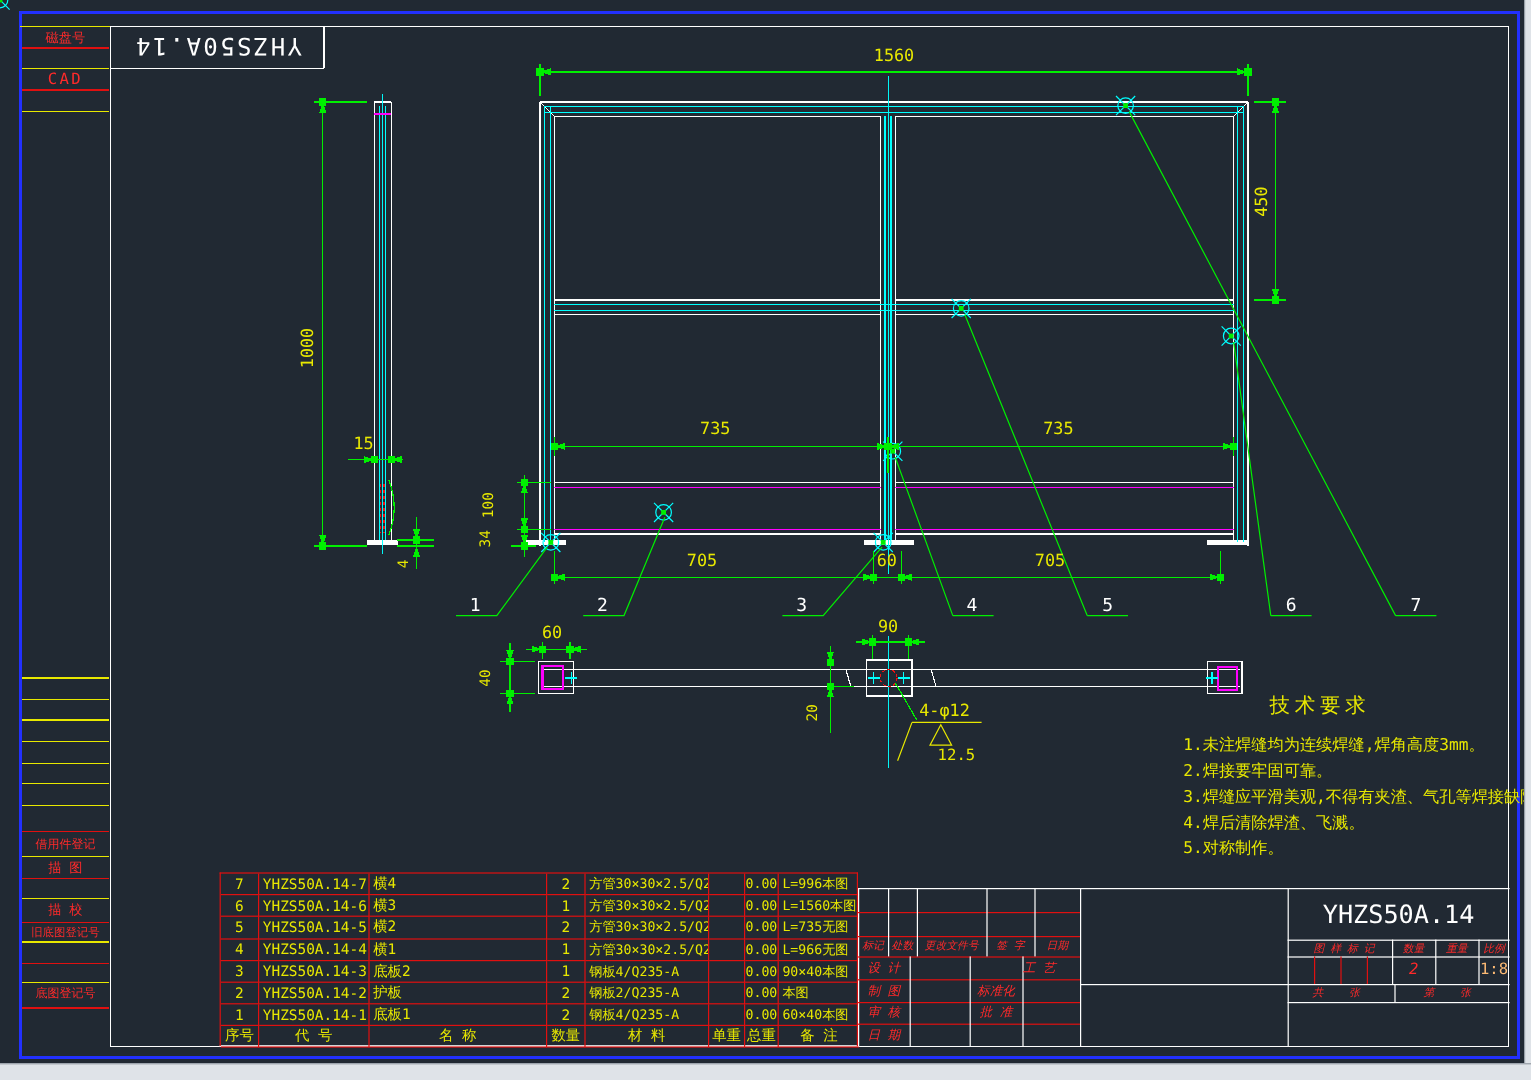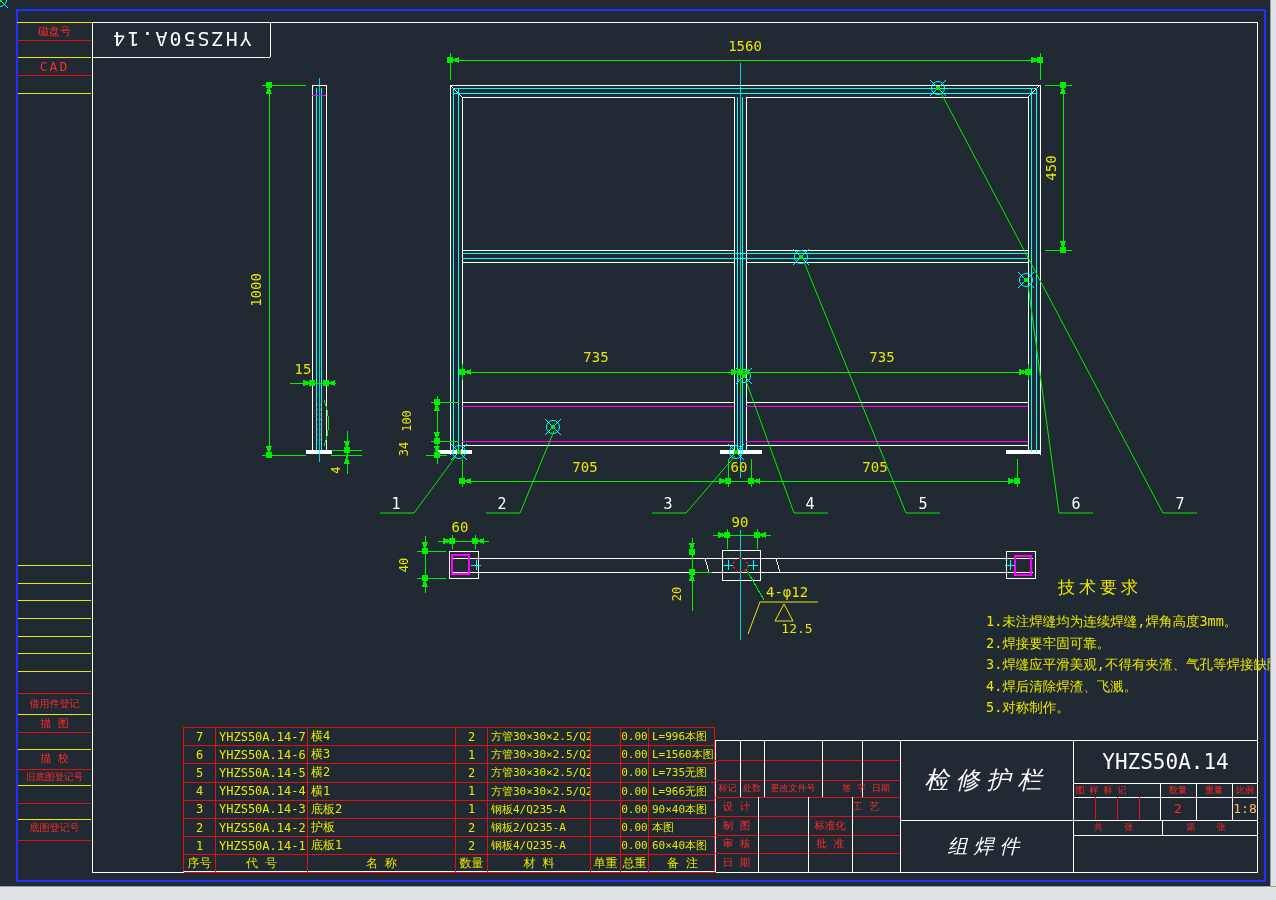--- a/index.html
+++ b/index.html
@@ -31,21 +31,21 @@
           border-bottom:1px solid #fff;box-sizing:border-box;}
   .ptable .c{border-right:1px solid #e01010;border-bottom:1px solid #e01010;color:#e8e800;font-size:12px;
              display:flex;align-items:center;overflow:hidden;white-space:nowrap;box-sizing:border-box;}
   .ptable .c:nth-child(8n){border-right:none;}
   .ptable .c.lt{justify-content:flex-start;padding-left:3px;}
   .ptable .c.ct{justify-content:center;}
   .ptable .c.sm{font-size:11px;}
   
   .tblock{left:715px;top:740px;width:543px;height:132px;}
   .tblock .lab{position:absolute;display:flex;align-items:center;justify-content:center;
-               color:#ff2a2a;white-space:nowrap;}
+               color:#ff2a2a;white-space:nowrap;font-style:italic;}
   .edge-b{left:0;top:886px;width:1276px;height:14px;background:#dfe3e8;border-top:1px solid #98a0a8;}
   .edge-r{left:1270px;top:0;width:6px;height:886px;background:#dfe3e8;border-left:1px solid #98a0a8;}
   .side-lab{position:absolute;left:19px;width:71px;display:flex;align-items:center;justify-content:center;
             color:#ff2a2a;white-space:nowrap;}
 </style>
 </head>
 <body>
 
 <div class="screen">
 
@@ -316,36 +316,34 @@
     <div class="vl wht" style="left:481px;top:43px;height:37px;"></div>
     <div class="vl wht" style="left:517px;top:43px;height:37px;"></div>
     <div class="vl red" style="left:380px;top:57px;height:23px;"></div>
     <div class="vl red" style="left:402px;top:57px;height:23px;"></div>
     <div class="vl red" style="left:424px;top:57px;height:23px;"></div>
     <div class="vl wht" style="left:447px;top:80px;height:15px;"></div>
 
     <div class="lab" style="left:0;top:40px;width:25px;height:17px;font-size:9px;">标记</div>
     <div class="lab" style="left:25px;top:40px;width:24px;height:17px;font-size:9px;">处数</div>
     <div class="lab" style="left:49px;top:40px;width:58px;height:17px;font-size:9px;">更改文件号</div>
-    <div class="lab" style="left:107px;top:40px;width:40px;height:17px;font-size:9px;padding-left:12px;">签  字</div>
+    <div class="lab" style="left:107px;top:40px;width:40px;height:17px;font-size:9px;">签  字</div>
     <div class="lab" style="left:147px;top:40px;width:38px;height:17px;font-size:9px;">日期</div>
 
     <div class="lab" style="left:0;top:57px;width:43px;height:19px;font-size:10.5px;">设 计</div>
     <div class="lab" style="left:0;top:76px;width:43px;height:19px;font-size:10.5px;">制 图</div>
     <div class="lab" style="left:0;top:95px;width:43px;height:18px;font-size:10.5px;">审 核</div>
     <div class="lab" style="left:0;top:113px;width:43px;height:19px;font-size:10.5px;">日 期</div>
     <div class="lab" style="left:93px;top:57px;width:44px;height:19px;font-size:10.5px;margin-left:36px;">工 艺</div>
     <div class="lab" style="left:93px;top:76px;width:44px;height:19px;font-size:10.5px;">标准化</div>
     <div class="lab" style="left:93px;top:95px;width:44px;height:18px;font-size:10.5px;">批 准</div>
 
-    <div class="cell wtx abs" style="left:185px;top:0;width:173px;height:80px;font-size:24px;letter-spacing:7px;font-style:italic;">检修护栏</div>
-    <div class="cell wtx abs" style="left:185px;top:80px;width:173px;height:52px;font-size:20px;letter-spacing:6px;font-style:italic;">组焊件</div>
     <div class="cell wtx abs" style="left:358px;top:0;width:185px;height:43px;font-size:21px;">YHZS50A.14</div>
 
-    <div class="lab" style="left:345px;top:43px;width:87px;height:14px;font-size:9px;letter-spacing:5px;">图样标记</div>
+    <div class="lab" style="left:364px;top:43px;width:87px;height:14px;font-size:9px;letter-spacing:5px;">图样标记</div>
     <div class="lab" style="left:445px;top:43px;width:36px;height:14px;font-size:9px;">数量</div>
     <div class="lab" style="left:481px;top:43px;width:36px;height:14px;font-size:9px;">重量</div>
     <div class="lab" style="left:517px;top:43px;width:26px;height:14px;font-size:9px;">比例</div>
     <div class="lab" style="left:445px;top:57px;width:36px;height:23px;font-size:13px;">2</div>
     <div class="lab" style="left:481px;top:57px;width:36px;height:23px;font-size:13px;"></div>
     <div class="cell ytx abs" style="left:517px;top:57px;width:26px;height:23px;font-size:13px;">1:8</div>
     <div class="lab" style="left:358px;top:80px;width:89px;height:15px;font-size:9px;letter-spacing:8px;">共  张</div>
     <div class="lab" style="left:447px;top:80px;width:96px;height:15px;font-size:9px;letter-spacing:8px;">第  张</div>
   </div>
 

